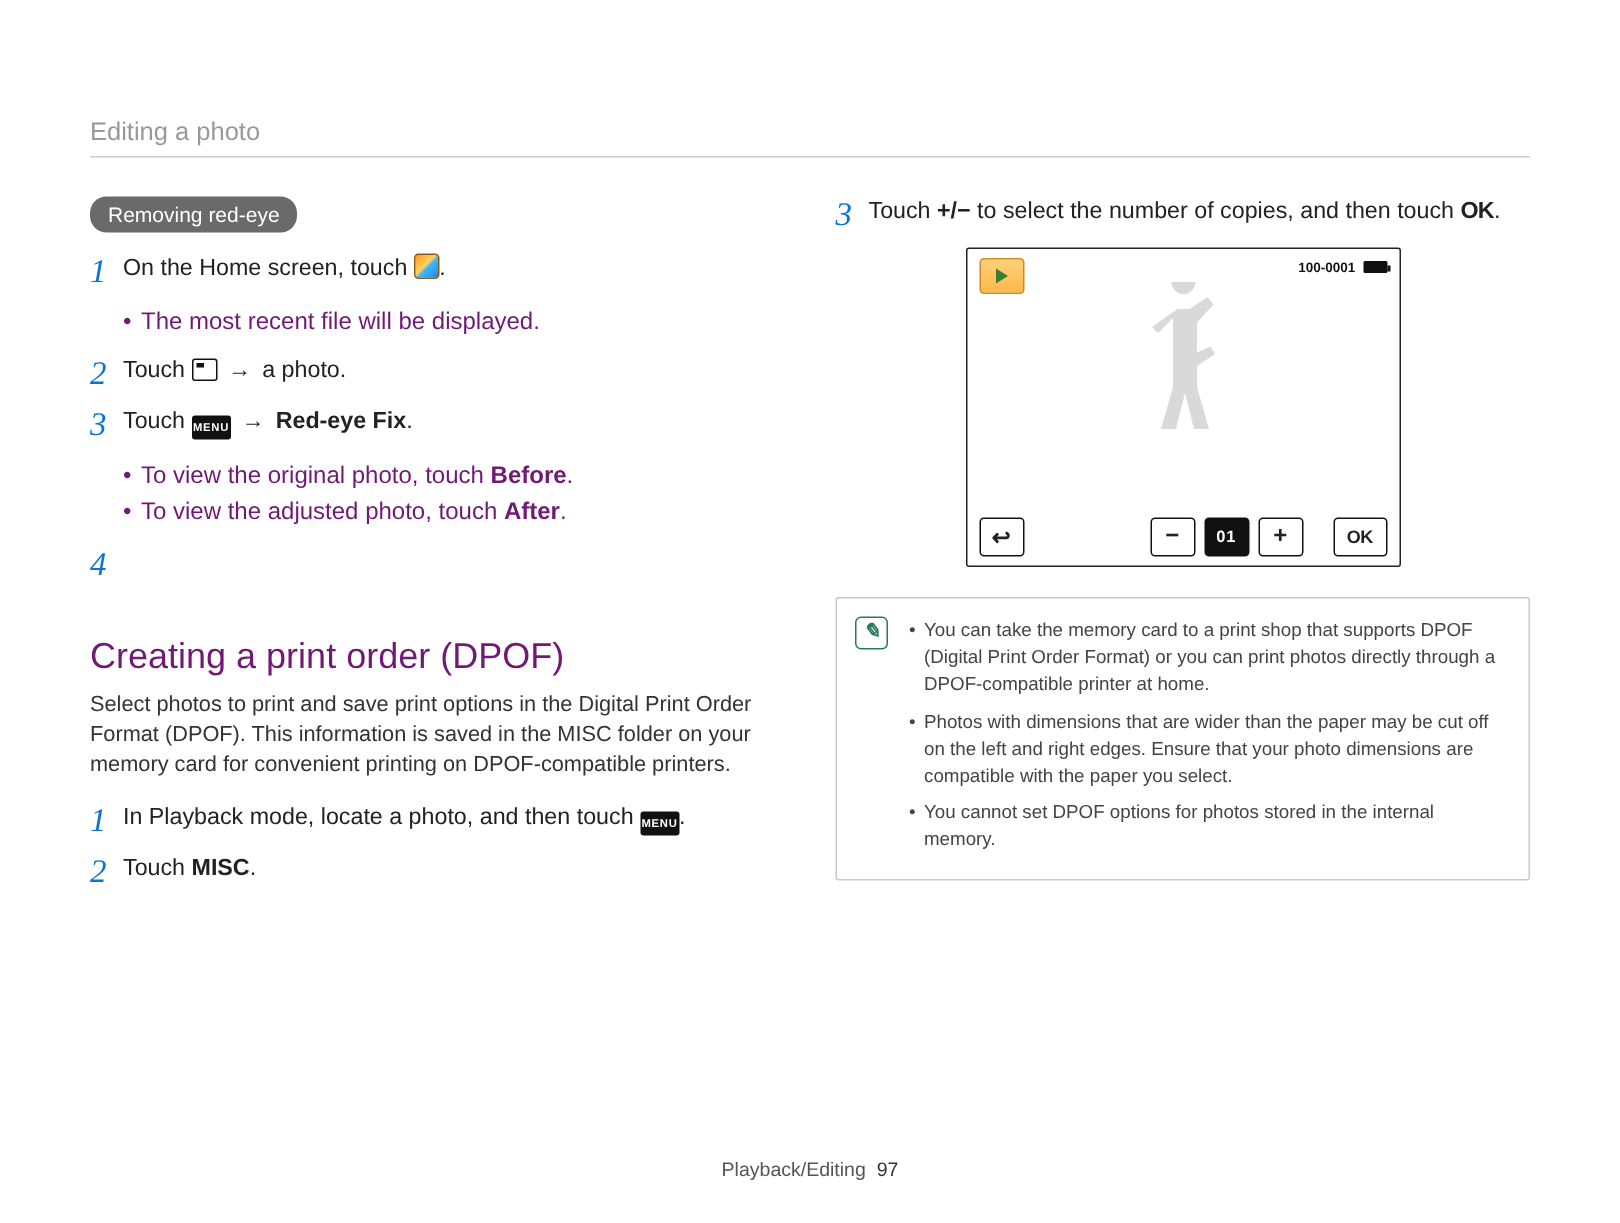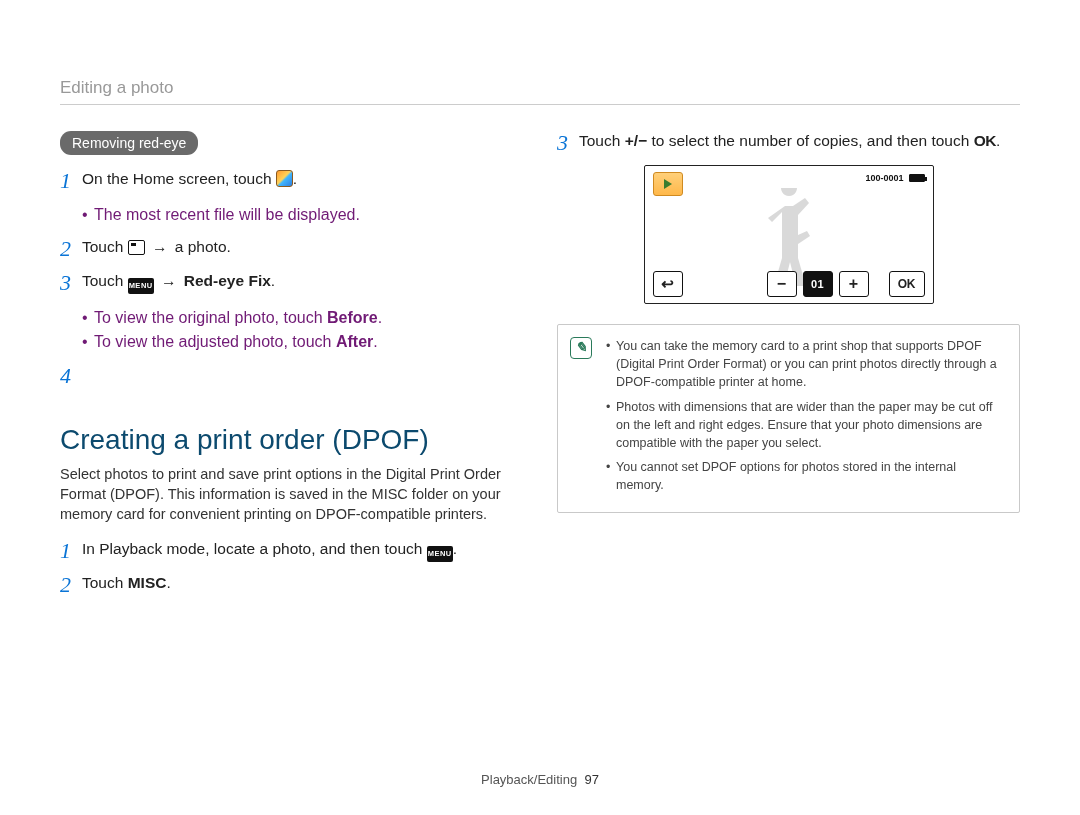--- a/index.html
+++ b/index.html
@@ -9,35 +9,35 @@
   .cols { display: flex; gap: 34px; }
   .col { flex: 1; min-width: 0; }
   .pill { display: inline-block; background: #6a6a6a; color: #fff; font-size: 14px; padding: 4px 12px; border-radius: 11px; margin-bottom: 14px; }
   .step { display: flex; align-items: flex-start; margin-bottom: 10px; }
   .step-num { color: #0a74d6; font-style: italic; font-family: Georgia, 'Times New Roman', serif; font-size: 22px; width: 22px; flex: 0 0 22px; line-height: 1.1; }
   .step-body { font-size: 15.5px; line-height: 1.35; color: #222; }
   .step-body .bold { font-weight: 700; }
   ul.sub { list-style: none; padding-left: 22px; margin: 4px 0 10px 0; }
   ul.sub li { font-size: 16px; color: #701a75; line-height: 1.5; position: relative; padding-left: 12px; }
   ul.sub li::before { content: "•"; position: absolute; left: 0; }
-  .heading { color: #0c4a6e; font-size: 28px; font-weight: 400; margin-top: 36px; margin-bottom: 8px; }
+  .heading { color: #701a75; font-size: 24px; font-weight: 400; margin-top: 36px; margin-bottom: 8px; }
   .bodytext { font-size: 14.5px; color: #333; line-height: 1.4; margin-bottom: 14px; }
   .arrow { display: inline-block; margin: 0 3px; }
   .ico { display: inline-block; vertical-align: -3px; }
   .ico-home { width: 17px; height: 17px; background: linear-gradient(135deg,#ff9b2f,#ffd257 45%,#3fb6ff 55%,#2f7fe0); border-radius: 3px; border: 1px solid #8a5a20; }
   .ico-thumb { width: 17px; height: 15px; border: 1.6px solid #111; border-radius: 2px; position: relative; background: #fff; }
   .ico-thumb::before { content: ""; position: absolute; left: 2px; top: 2px; width: 5px; height: 3px; background: #111; }
   .ico-menu { width: 26px; height: 16px; background: #111; color: #fff; font-size: 7.5px; display: inline-flex; align-items: center; justify-content: center; border-radius: 2px; letter-spacing: 0.5px; font-weight: 700; vertical-align: -2px; }
   .ico-save { width: 16px; height: 16px; border: 1.6px solid #111; border-radius: 2px; position: relative; background: #fff; }
   .ico-save::before { content: ""; position: absolute; left: 3px; top: 2px; right: 3px; height: 1.5px; background: #111; box-shadow: 0 3px 0 #111, 0 6px 0 #111; }
   .ok-glyph { font-family: Arial; font-weight: 900; letter-spacing: -0.5px; }
   .plusminus { font-weight: 700; }
 
   
-  .device { border: 1.5px solid #222; border-radius: 2px; width: 290px; height: 139px; margin: 10px auto 20px auto; position: relative; background: #fff; }
+  .device { border: 1.5px solid #222; border-radius: 2px; width: 290px; height: 213px; margin: 10px auto 20px auto; position: relative; background: #fff; }
   .dev-topbar { position: absolute; top: 6px; left: 8px; display: flex; align-items: center; gap: 4px; }
   .play-thumb { width: 30px; height: 24px; border: 1.5px solid #d08a20; border-radius: 3px; background: linear-gradient(#ffd07a,#ffb84a); display: flex; align-items: center; justify-content: center; }
   .play-thumb .tri { width: 0; height: 0; border-left: 8px solid #3a7d2f; border-top: 5px solid transparent; border-bottom: 5px solid transparent; }
   .dev-topright { position: absolute; top: 7px; right: 8px; font-size: 9px; font-weight: 700; color: #111; display: flex; align-items: center; gap: 5px; }
   .bat { width: 16px; height: 8px; border: 1.3px solid #111; border-radius: 1px; position: relative; background: #111; }
   .bat::after { content: ""; position: absolute; right: -3px; top: 1.5px; width: 2px; height: 4px; background: #111; }
   .silhouette { position: absolute; left: 50%; top: 22px; transform: translateX(-50%); width: 80px; height: 120px; }
   .silhouette svg { width: 100%; height: 100%; }
   .dev-bottom { position: absolute; bottom: 6px; left: 8px; right: 8px; display: flex; align-items: center; gap: 6px; }
   .sqbtn { border: 1.5px solid #111; border-radius: 3px; background: #fff; height: 26px; display: flex; align-items: center; justify-content: center; font-weight: 900; font-size: 16px; }

